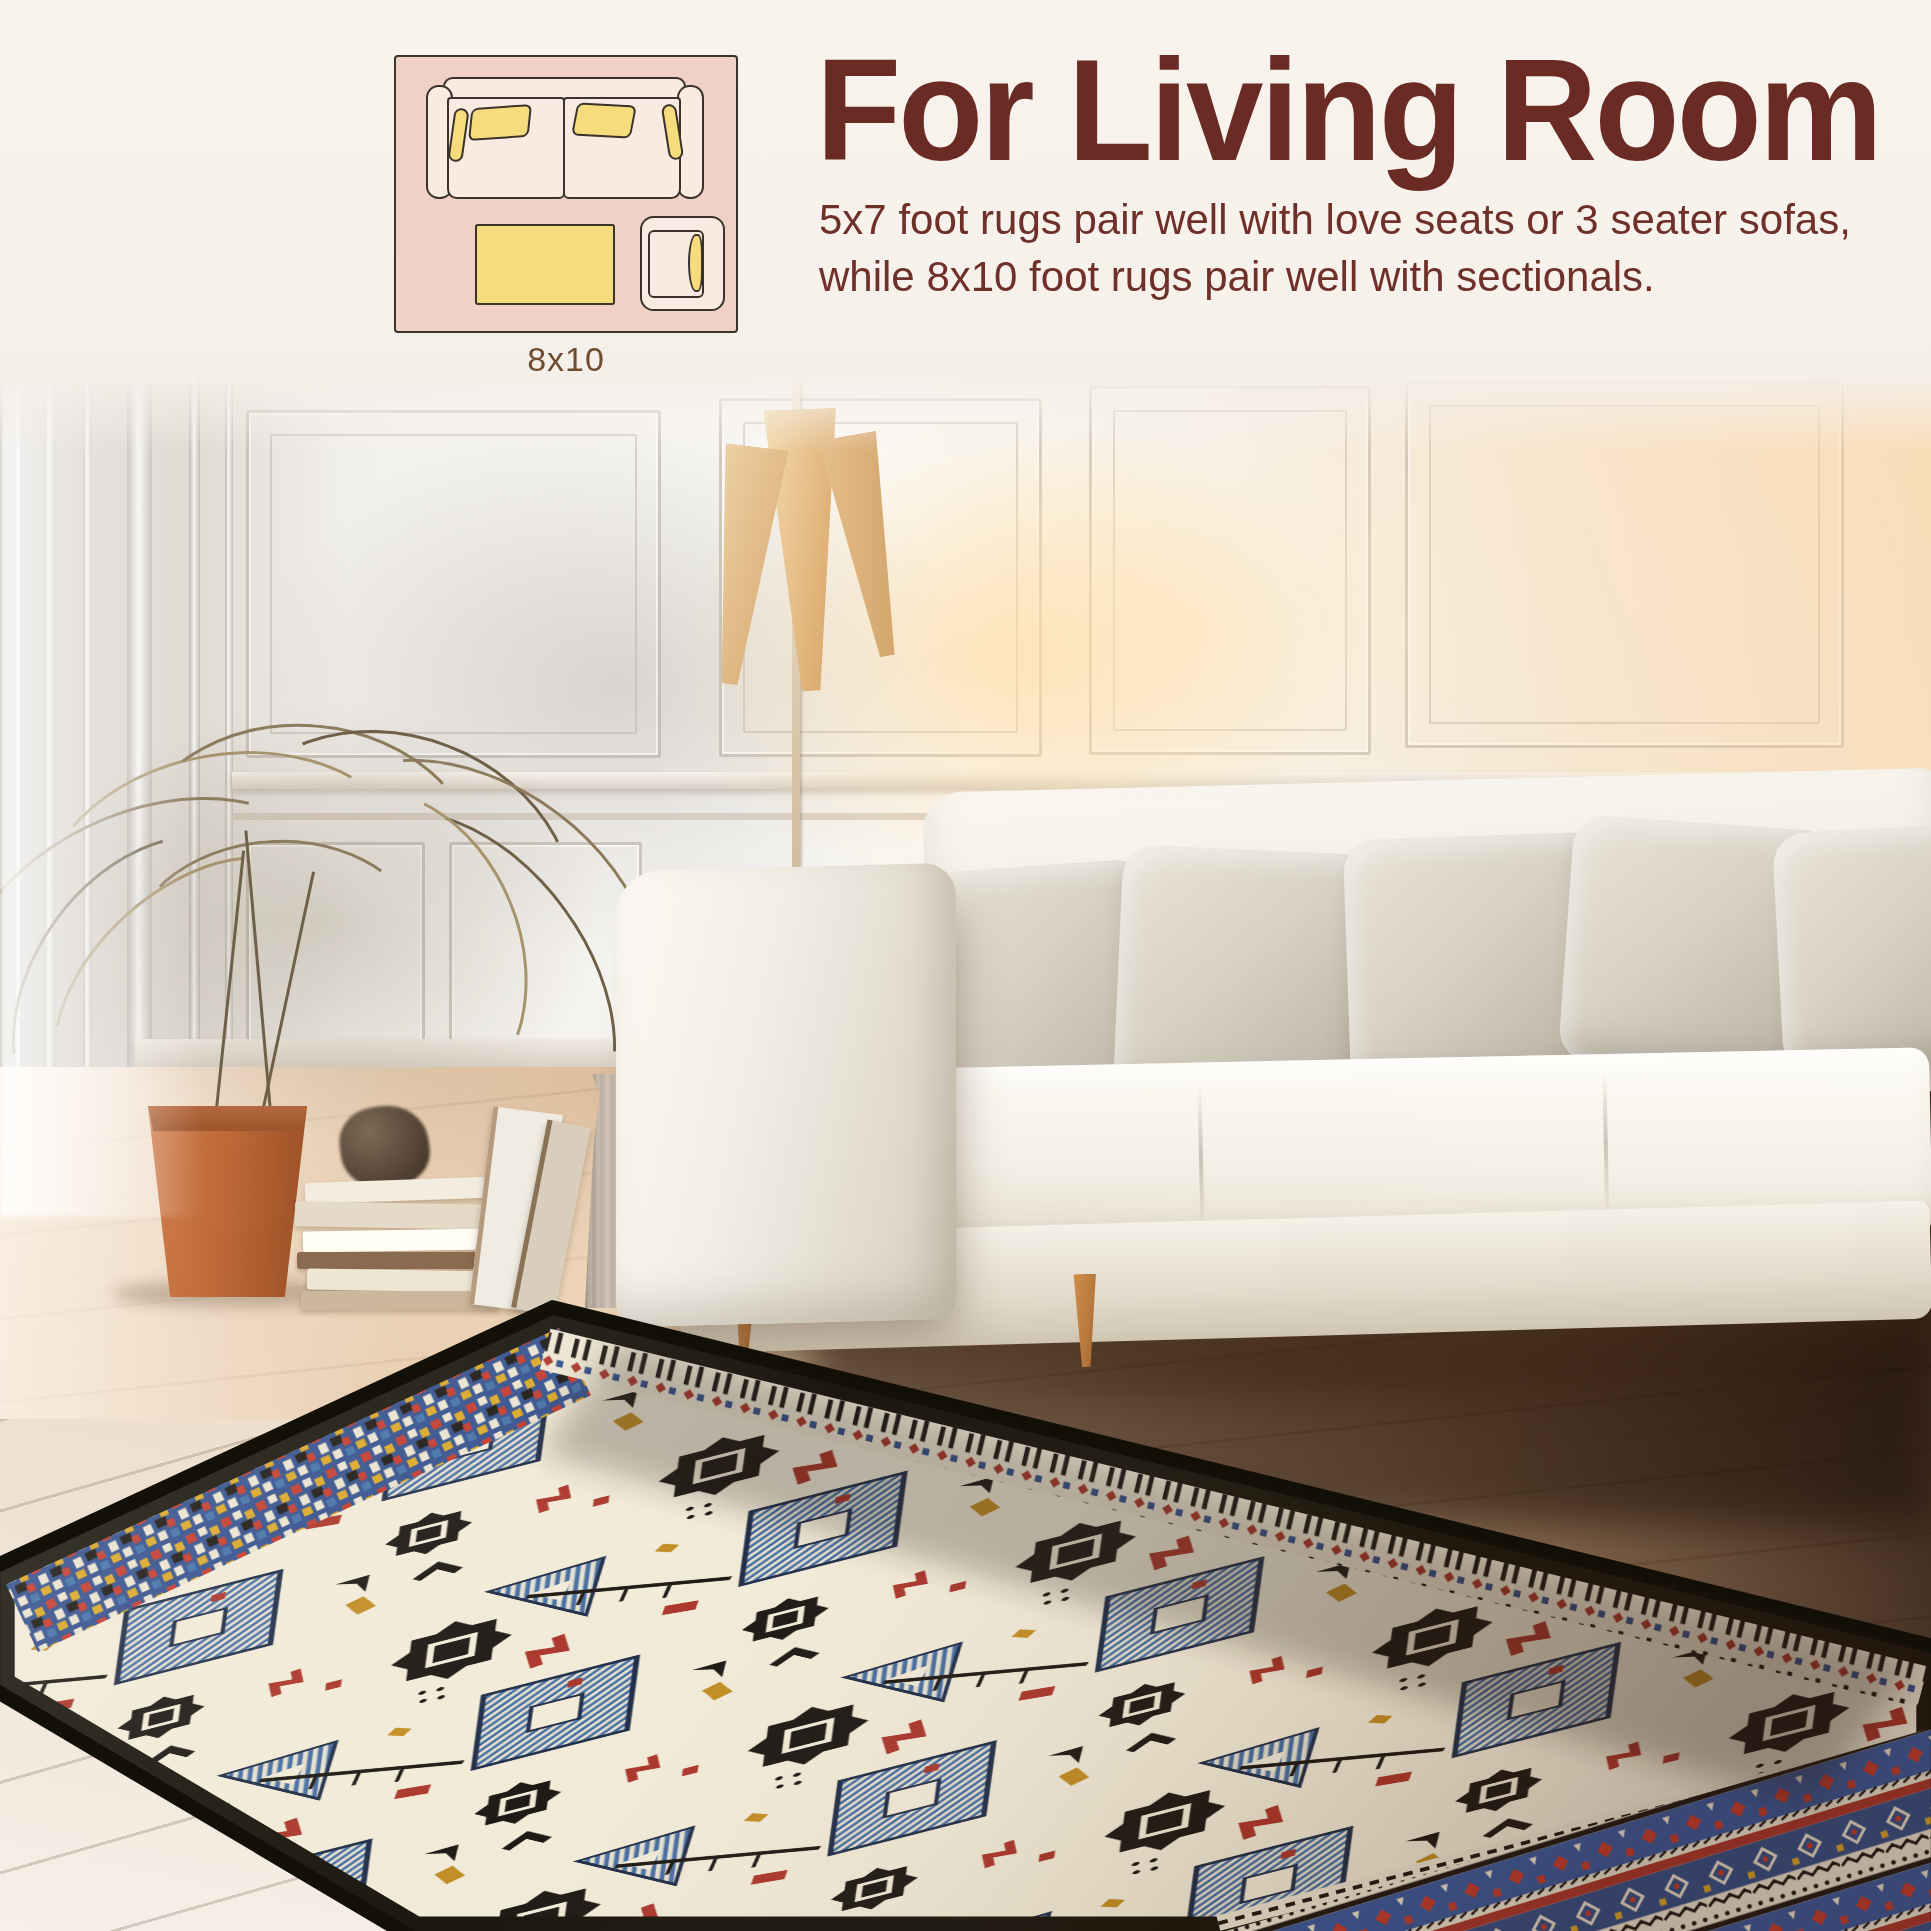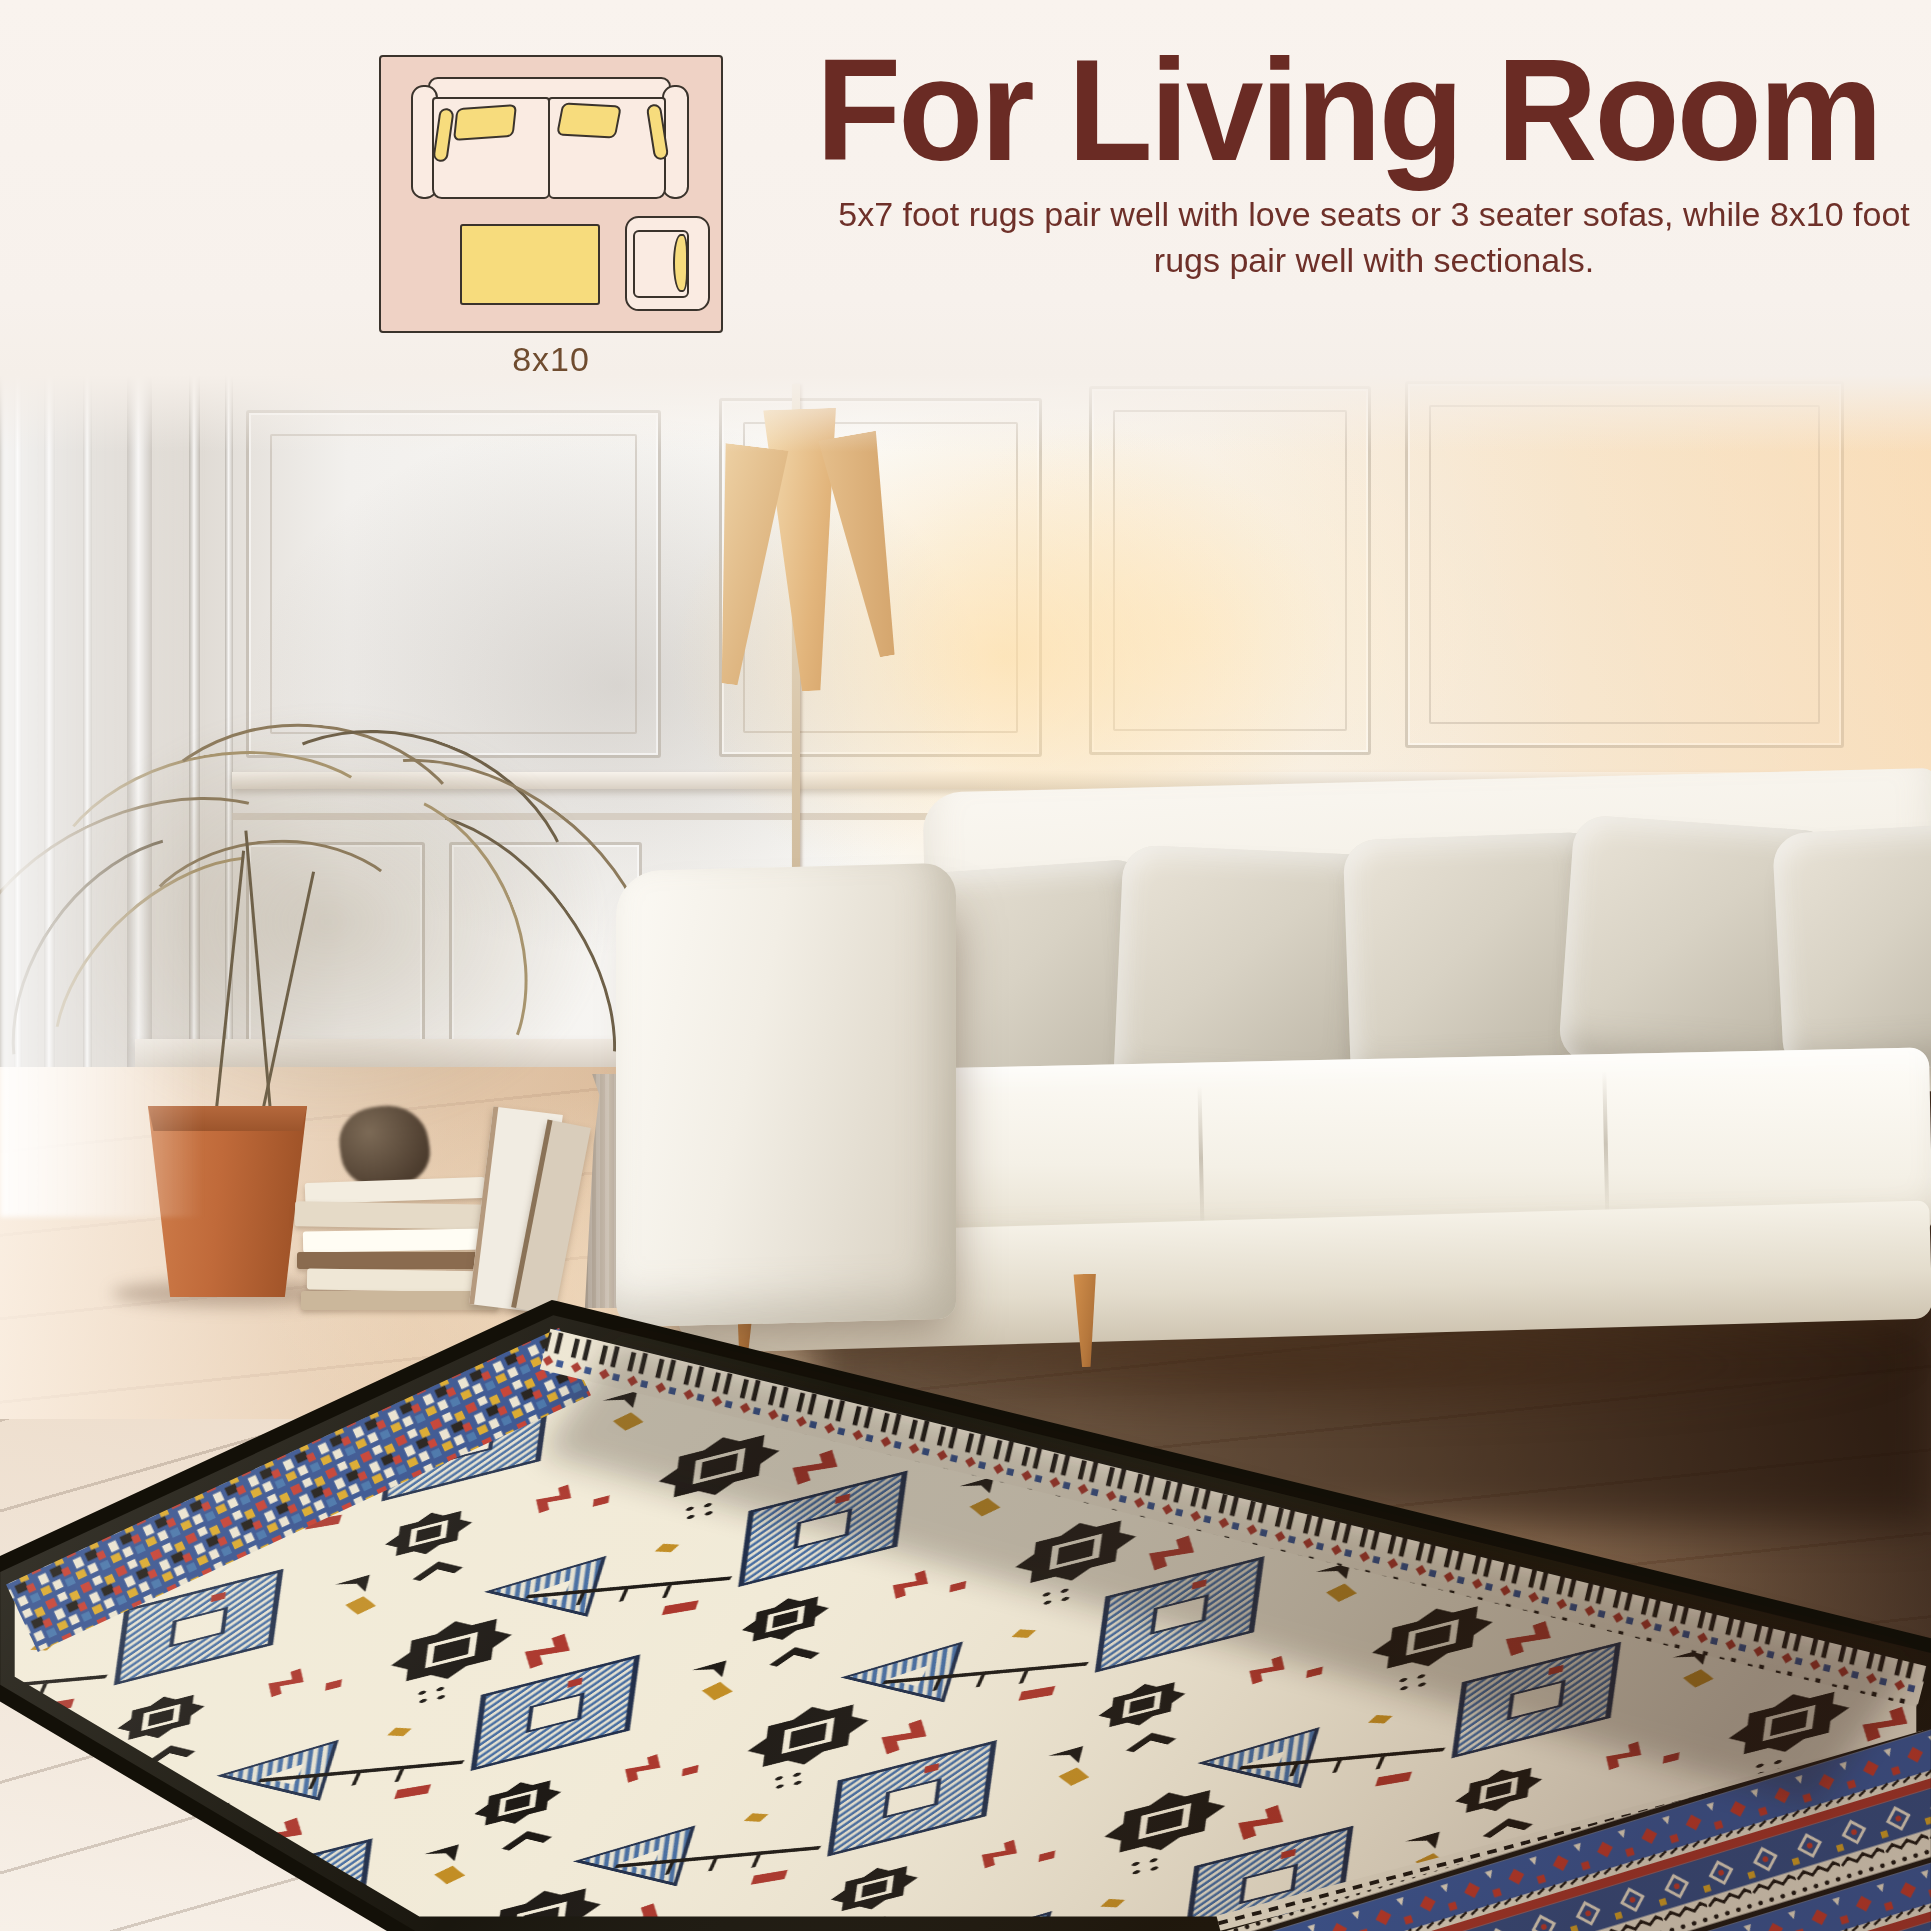--- a/index.html
+++ b/index.html
@@ -12,21 +12,21 @@
   .blend{left:0;top:375px;width:1931px;height:77px;background:linear-gradient(180deg,#f5efe9,rgba(245,239,233,0));z-index:39;}
 
   .d-rug{background:#efd2c5;border:2.9px solid #3a332c;border-radius:3.9px;}
   .d-part{background:#faebe2;border:2.9px solid #3a332c;}
   .d-pillow{background:#f7dc7d;border:2.9px solid #3a332c;border-radius:6.8px;}
   .d-table{background:#f7dc7d;border:2.9px solid #3a332c;border-radius:2.9px;}
   .d-label{font-size:34px;color:#6f4c2f;text-align:center;letter-spacing:1px;}
 
   .headline{left:816px;top:27px;font-size:145px;font-weight:bold;color:#6a2b24;letter-spacing:-2.9px;
             transform:scaleX(.96);transform-origin:left top;white-space:nowrap;}
-  .subcopy{left:819px;top:191px;width:1110px;font-size:34px;line-height:1.36;color:#6e3029;text-align:center;}
+  .subcopy{left:819px;top:191px;width:1110px;font-size:42px;line-height:1.36;color:#6e3029;}
 
   
   .photo{left:0;top:0;width:1931px;height:1931px;z-index:1;background:#f6f2ec;}
 
   .wall{left:0;top:290px;width:1931px;height:806px;
     background:linear-gradient(90deg,#b6afa6 0%,#d8d2ca 7%,#f2f0ed 18%,#fbfaf7 45%,#f8f2ea 62%,#f5ead9 82%,#f3e5d3 100%);}
   .wall-shade{left:251px;top:415px;width:734px;height:541px;border-radius:50%;
     background:radial-gradient(closest-side,rgba(108,98,88,.22),rgba(108,98,88,0));}
   .wall-glow{left:917px;top:290px;width:1014px;height:792px;
     background:linear-gradient(250deg,rgba(255,214,160,.55),rgba(255,214,160,0) 60%);}
@@ -310,21 +310,21 @@
       <polygon points="2000,510 2000,720 1270,720" fill="url(#ornate)"></polygon>
       <polygon points="640,108 1985,440 1880,590 560,225" fill="#241407" opacity=".28" filter="url(#soft)"></polygon>
       <polygon points="573,82 2000,432 2000,720 430,720 0,465 0,348" fill="url(#ruglight)"></polygon>
     </svg>
   </div>
 
   <div class="blend"></div>
   <div class="topband">
 
 
-    <div style="left:347px;top:0;width:406px;height:375px;">
+    <div style="left:362px;top:0;width:406px;height:375px;">
       <div class="d-rug" style="left:32px;top:55px;width:344px;height:278px;"></div>
       <div class="d-part" style="left:81px;top:77px;width:243px;height:31px;border-radius:9.7px 9.7px 0 0;"></div>
       <div class="d-part" style="left:64px;top:85px;width:27px;height:114px;border-radius:12.6px;"></div>
       <div class="d-part" style="left:315px;top:85px;width:27px;height:114px;border-radius:12.6px;"></div>
       <div class="d-part" style="left:85px;top:97px;width:118px;height:102px;border-radius:3.9px 3.9px 5.8px 9.7px;"></div>
       <div class="d-part" style="left:201px;top:97px;width:118px;height:102px;border-radius:3.9px 3.9px 9.7px 5.8px;"></div>
       <div class="d-pillow" style="left:108px;top:106px;width:60px;height:33px;transform:skewX(-10deg) rotate(-4deg);"></div>
       <div class="d-pillow" style="left:212px;top:104px;width:60px;height:33px;transform:skewX(-8deg) rotate(3deg);"></div>
       <div class="d-pillow" style="left:89px;top:108px;width:14.5px;height:54px;border-radius:7.7px;transform:rotate(8deg);"></div>
       <div class="d-pillow" style="left:303px;top:104px;width:14.5px;height:56px;border-radius:7.7px;transform:rotate(-9deg);"></div>

